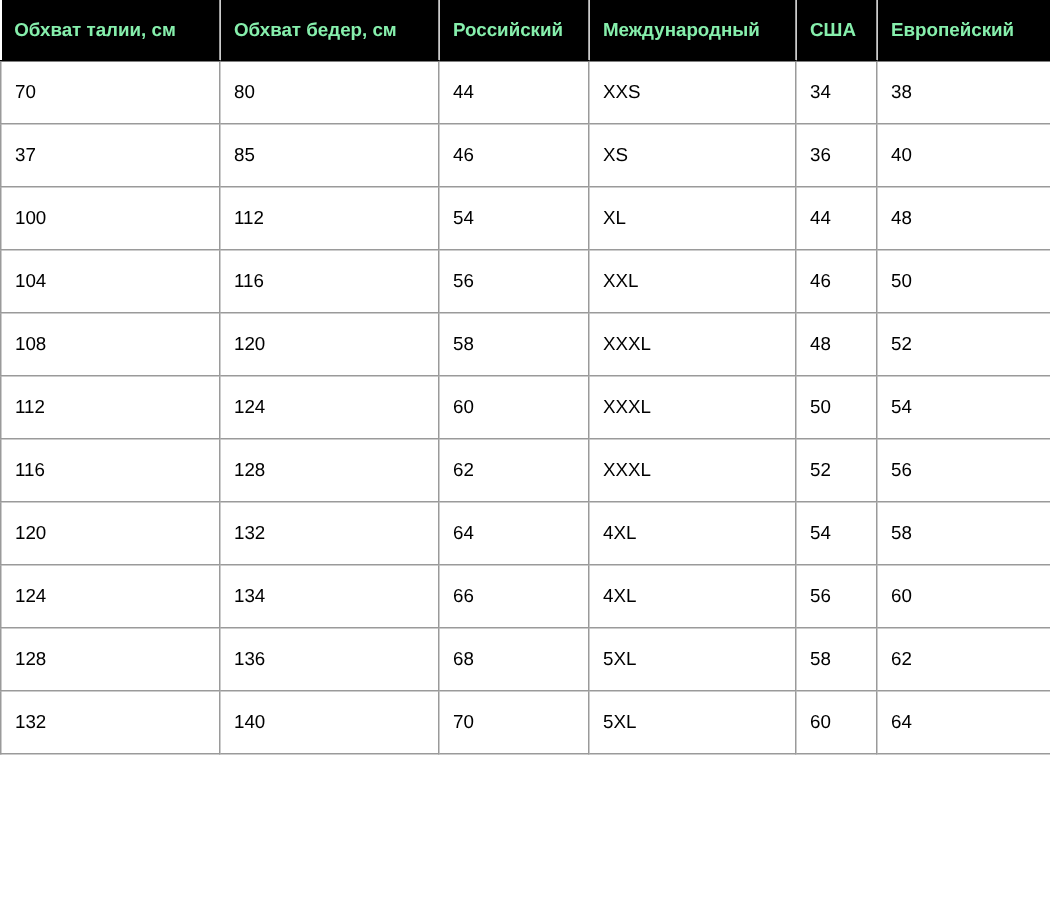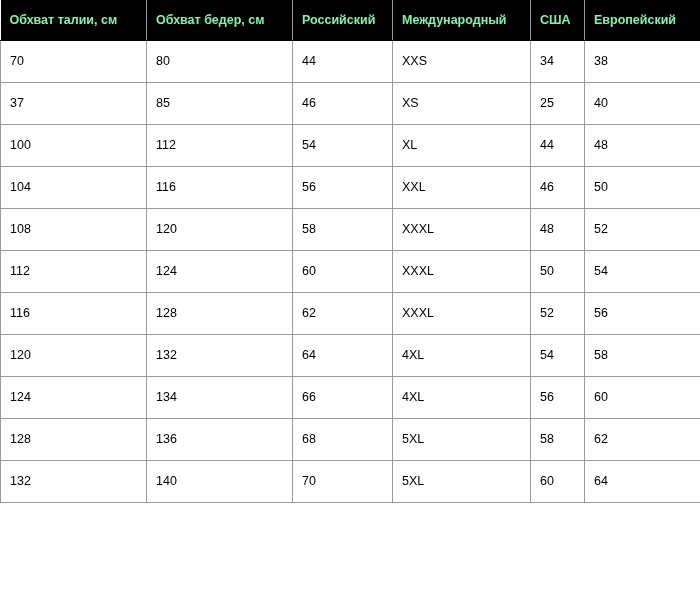--- a/index.html
+++ b/index.html
@@ -97,21 +97,21 @@
         <td>44</td>
         <td>XXS</td>
         <td>34</td>
         <td>38</td>
       </tr>
       <tr>
         <td>37</td>
         <td>85</td>
         <td>46</td>
         <td>XS</td>
-        <td>25</td>
+        <td>36</td>
         <td>40</td>
       </tr>
       <tr>
         <td>100</td>
         <td>112</td>
         <td>54</td>
         <td>XL</td>
         <td>44</td>
         <td>48</td>
       </tr>

